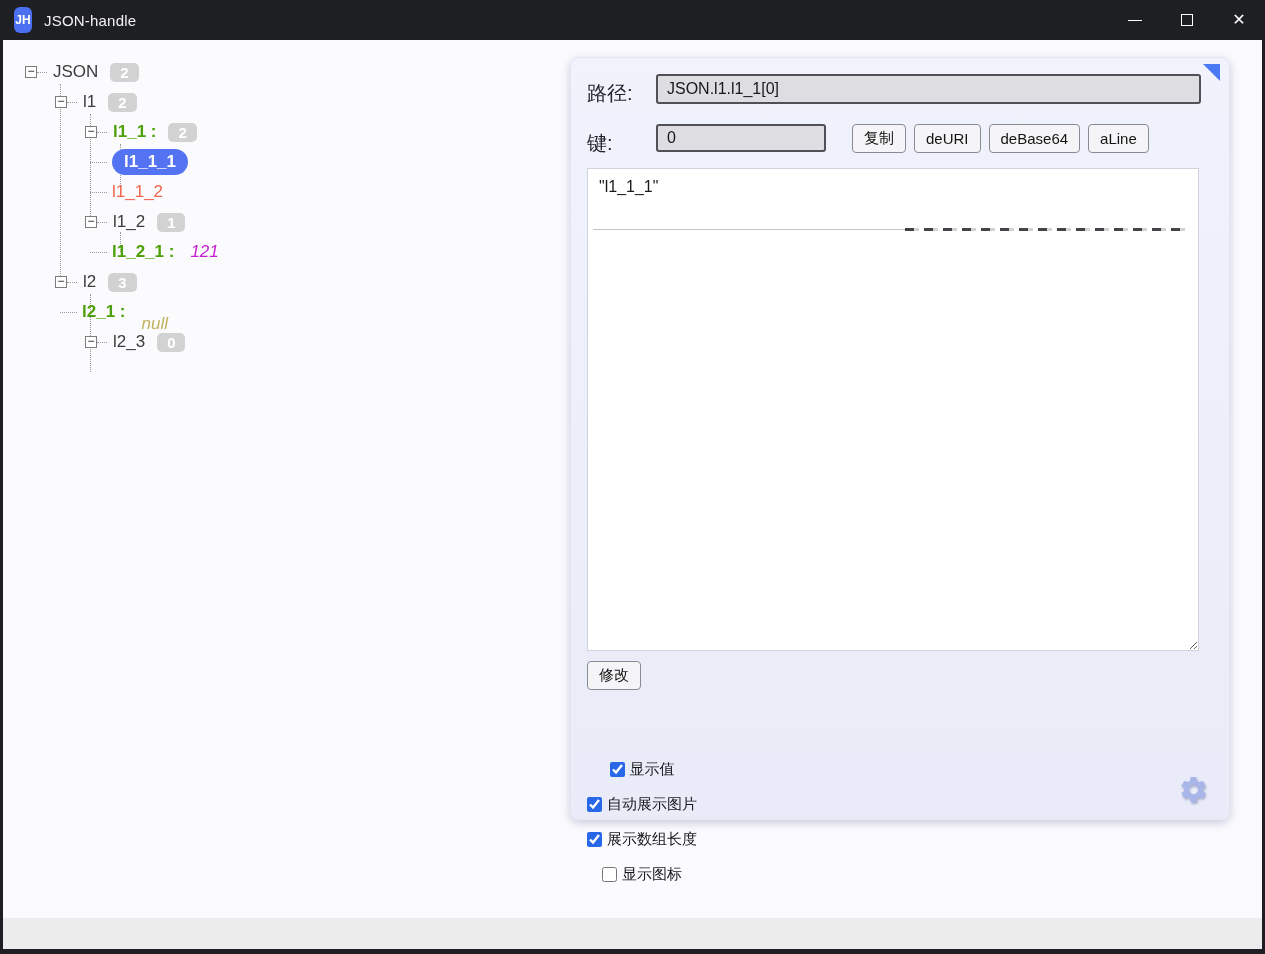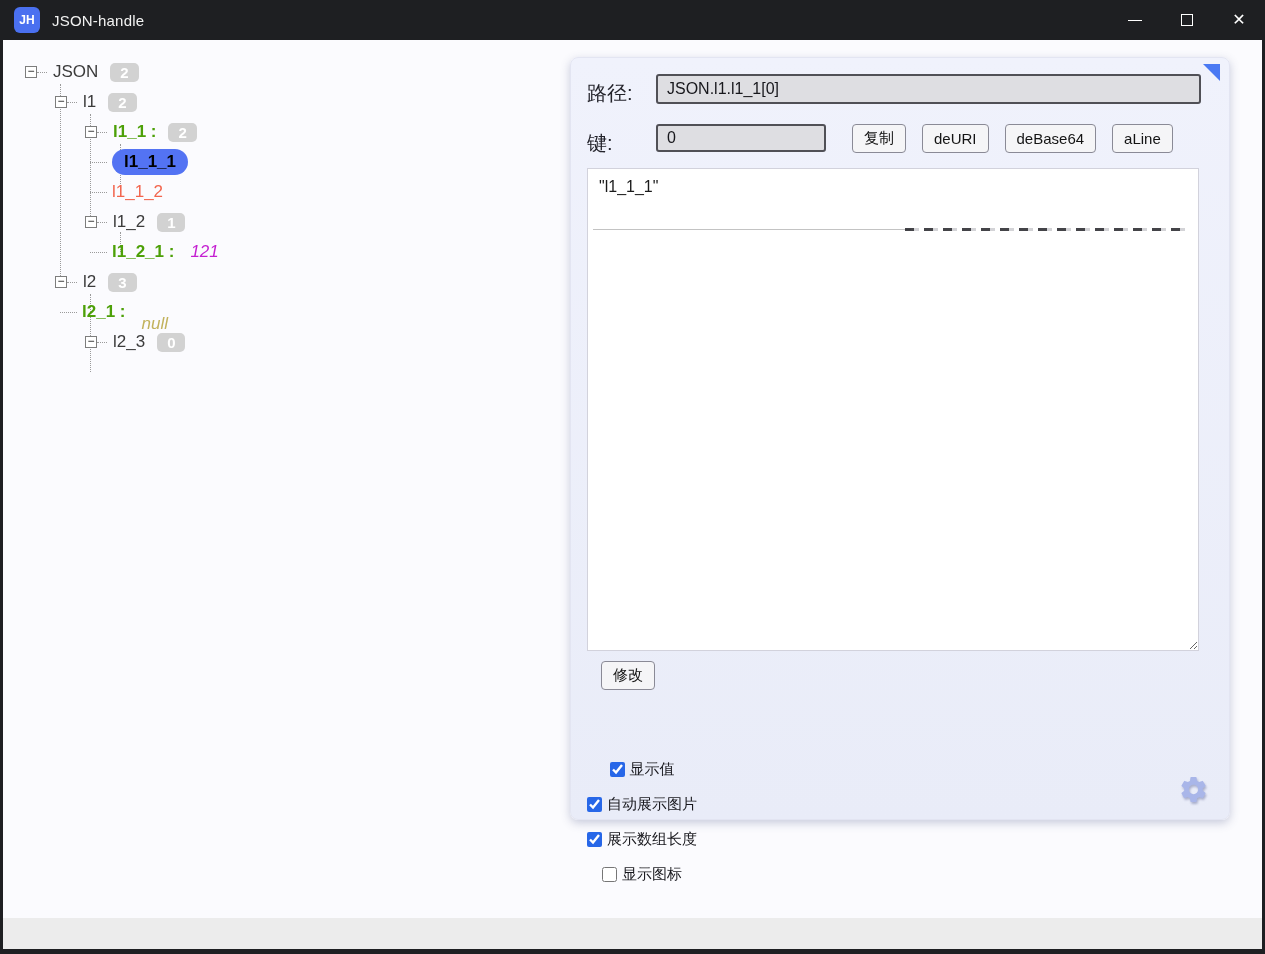--- a/index.html
+++ b/index.html
@@ -2,21 +2,21 @@
 <html><head>
 <meta charset="utf-8">
 <style>
   * { margin:0; padding:0; box-sizing:border-box; }
   html,body { background:#555; font-family:"Liberation Sans", sans-serif; }
   .window { position:relative; width:1265px; height:954px; background:#1e1f22; overflow:hidden; }
 
   
   .titlebar { position:absolute; top:0; left:0; right:0; height:40px; background:#1e1f22;
               display:flex; align-items:center; }
-  .app-icon { width:26px; height:26px; margin-left:14px; border-radius:6px; background:#4a70f0;
+  .app-icon { width:18px; height:26px; margin-left:14px; border-radius:6px; background:#4a70f0;
               color:#fff; font-size:12px; font-weight:bold; display:flex; align-items:center; justify-content:center; }
   .win-title { color:#f2f2f2; font-size:15px; margin-left:12px; letter-spacing:.2px; }
   .win-btns { margin-left:auto; display:flex; height:100%; }
   .win-btn { width:52px; height:100%; display:flex; align-items:center; justify-content:center; color:#fff; cursor:default; }
   .ico-min { display:block; width:14px; height:0; border-top:1.5px solid #fff; }
   .ico-max { display:block; width:12px; height:12px; border:1.5px solid #fff; }
   .ico-close { font-size:16px; line-height:1; }
 
   
   .content { position:absolute; top:40px; left:3px; right:3px; bottom:36px; background:#fbfbfe; overflow:hidden; }
@@ -26,49 +26,49 @@
   .tree { position:absolute; left:0; top:17px; width:560px; }
   .tree-row { display:flex; align-items:center; height:30px; white-space:nowrap; }
   .spc { flex:none; display:block; height:1px; }
   .ebox { flex:none; width:12px; height:12px; border:1px solid #7d7d7d; background:#fff; color:#222;
           font-size:12px; line-height:9px; text-align:center; }
   .hstub { flex:none; width:10px; height:0; border-top:1px dotted #9a9a9a; margin:0 6px 0 0; }
   .hstub.lf { width:17px; margin-right:5px; }
   .k { font-size:17px; color:#3b3b3b; }
   .k.green { color:#4da008; font-weight:bold; }
   .k.red { color:#f2654d; }
-  .k.sel { background:#5373f3; color:#000000; font-weight:bold; padding:3px 12px; border-radius:13px; }
+  .k.sel { background:#5373f3; color:#ffffff; font-weight:bold; padding:3px 12px; border-radius:13px; }
   .badge { background:#d2d2d2; color:#fff; font-weight:bold; font-size:15px; padding:1px 10px;
            border-radius:5px; margin-left:12px; }
   .val { font-size:17px; margin-left:16px;font-style:italic; }
   .val.number { color:#c41fd1; }
   .val.null { color:#c2b25c;margin-top:24px; }
   .val.boolean { color:#35a3dd; }
   .vline { position:absolute; width:0; border-left:1px dotted #9a9a9a; }
 
   
   .panel { position:absolute; left:567px; top:17px; width:660px; height:763px; border-radius:8px;
            background:linear-gradient(#f0f2fc, #e9ecf8); box-shadow:0 3px 10px rgba(70,80,130,.28);
            border:1px solid #e3e5f2; }
   .corner-tri { position:absolute; top:6px; right:9px; width:0; height:0;
                 border-top:17px solid #4a79f3; border-left:17px solid transparent; }
   .plabel { position:absolute; left:16px; font-size:20px; color:#23232b; }
   .ginput { position:absolute; height:30px; background:#dedee2; border:2px solid #505056; border-radius:3px;
             font-size:16px; font-family:"Liberation Sans", sans-serif; color:#17171c; padding:0 9px; }
   .btn { background:#f5f5f7; border:1px solid #8a8a96; border-radius:4px; color:#141414;
          font-size:15px; font-family:"Liberation Sans", sans-serif; padding:4px 11px; cursor:default; }
-  .key-btns { position:absolute; left:275px; top:66px; display:flex; gap:16px;padding-left:6px; }
+  .key-btns { position:absolute; left:275px; top:66px; display:flex; gap:8px;padding-left:6px; }
   .editor-wrap { position:absolute; left:16px; top:110px; width:612px; height:483px; }
   .editor-wrap textarea { width:100%; height:100%; background:#fff; border:1px solid #d2d2dc;
             font-family:"Liberation Sans", sans-serif; font-size:16px; color:#1a1a1a;
             padding:9px 11px; resize:both; outline:none; }
   .art-a { position:absolute; left:6px; top:61px; width:52%; height:1px; background:#c3c3c3; pointer-events:none; }
   .art-b { position:absolute; left:52%; right:10px; top:60px; height:3px; pointer-events:none;
            background:repeating-linear-gradient(90deg, rgba(35,35,40,.85) 0 9px, rgba(130,130,140,.35) 9px 14px, transparent 14px 19px); }
-  .modify-btn { position:absolute; left:30px; top:603px; }
+  .modify-btn { position:absolute; left:16px; top:603px; }
   .actions { position:absolute; left:16px; top:655px; display:flex; gap:7px; }
   .checks { position:absolute; left:16px; top:702px; display:flex; gap:16px; align-items:center;flex-direction:column; }
   .chk { display:flex; align-items:center; gap:5px; font-size:15px; color:#17171c; }
   .chk input { width:15px; height:15px; accent-color:#2767e8; }
   .gear { position:absolute; right:20px; bottom:14px; width:31px; height:31px;
           filter:drop-shadow(1px 2px 1px rgba(90,100,150,.45)); }
 </style>
 </head>
 <body>
 

